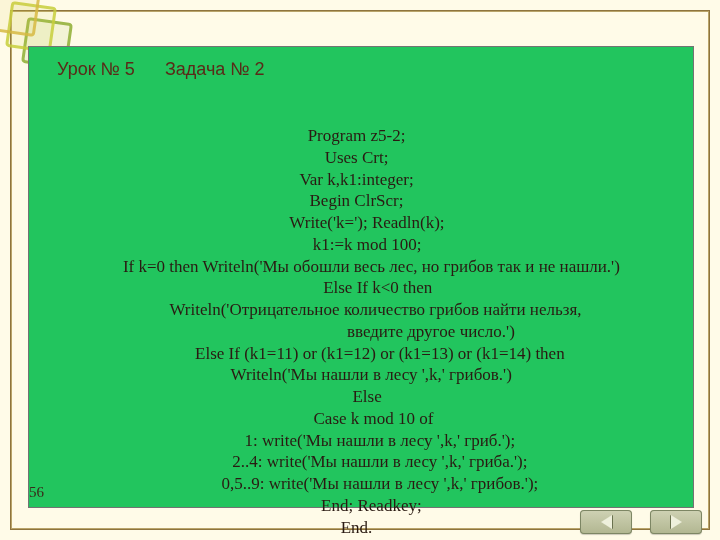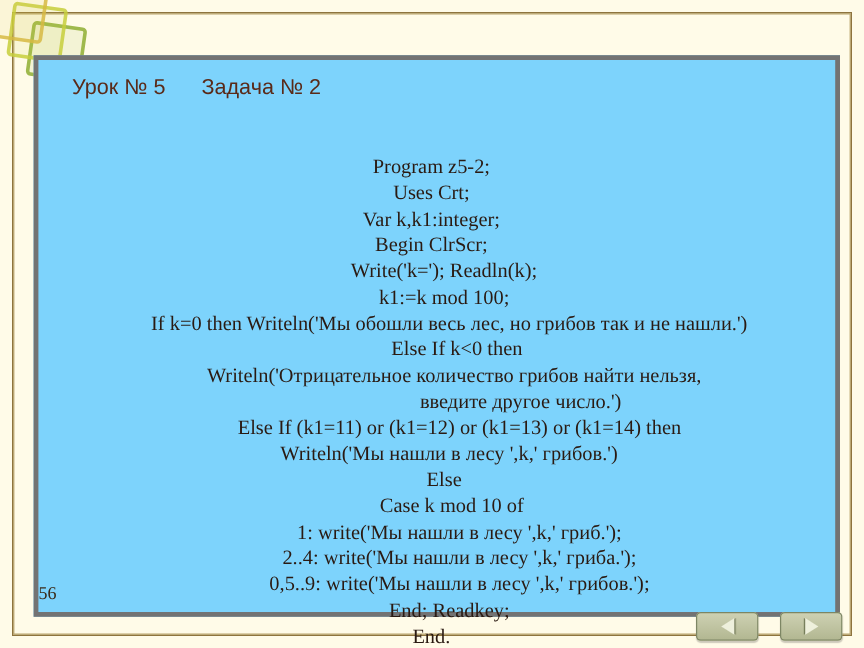--- a/index.html
+++ b/index.html
@@ -30,22 +30,22 @@
   .outer-frame{
     position:absolute;
     top:10px;left:10px;right:10px;bottom:10px;
     border:1px solid #8e743e;
     box-shadow:0 0 0 1px #b9a46a inset;
   }
   .inner-frame{
     position:absolute;
     top:46px;left:28px;
     width:664px;height:460px;
-    border:4px solid #737373;
-    background:#7dd3fc;
+    border:1px solid #737373;
+    background:#22c55e;
   }
   .title{
     position:absolute;
     top:12px;left:28px;right:28px;
     color:#5a2a18;
     font-size:18px;
     font-family:"Segoe UI", Arial, sans-serif;
   }
   .code{
     position:absolute;

